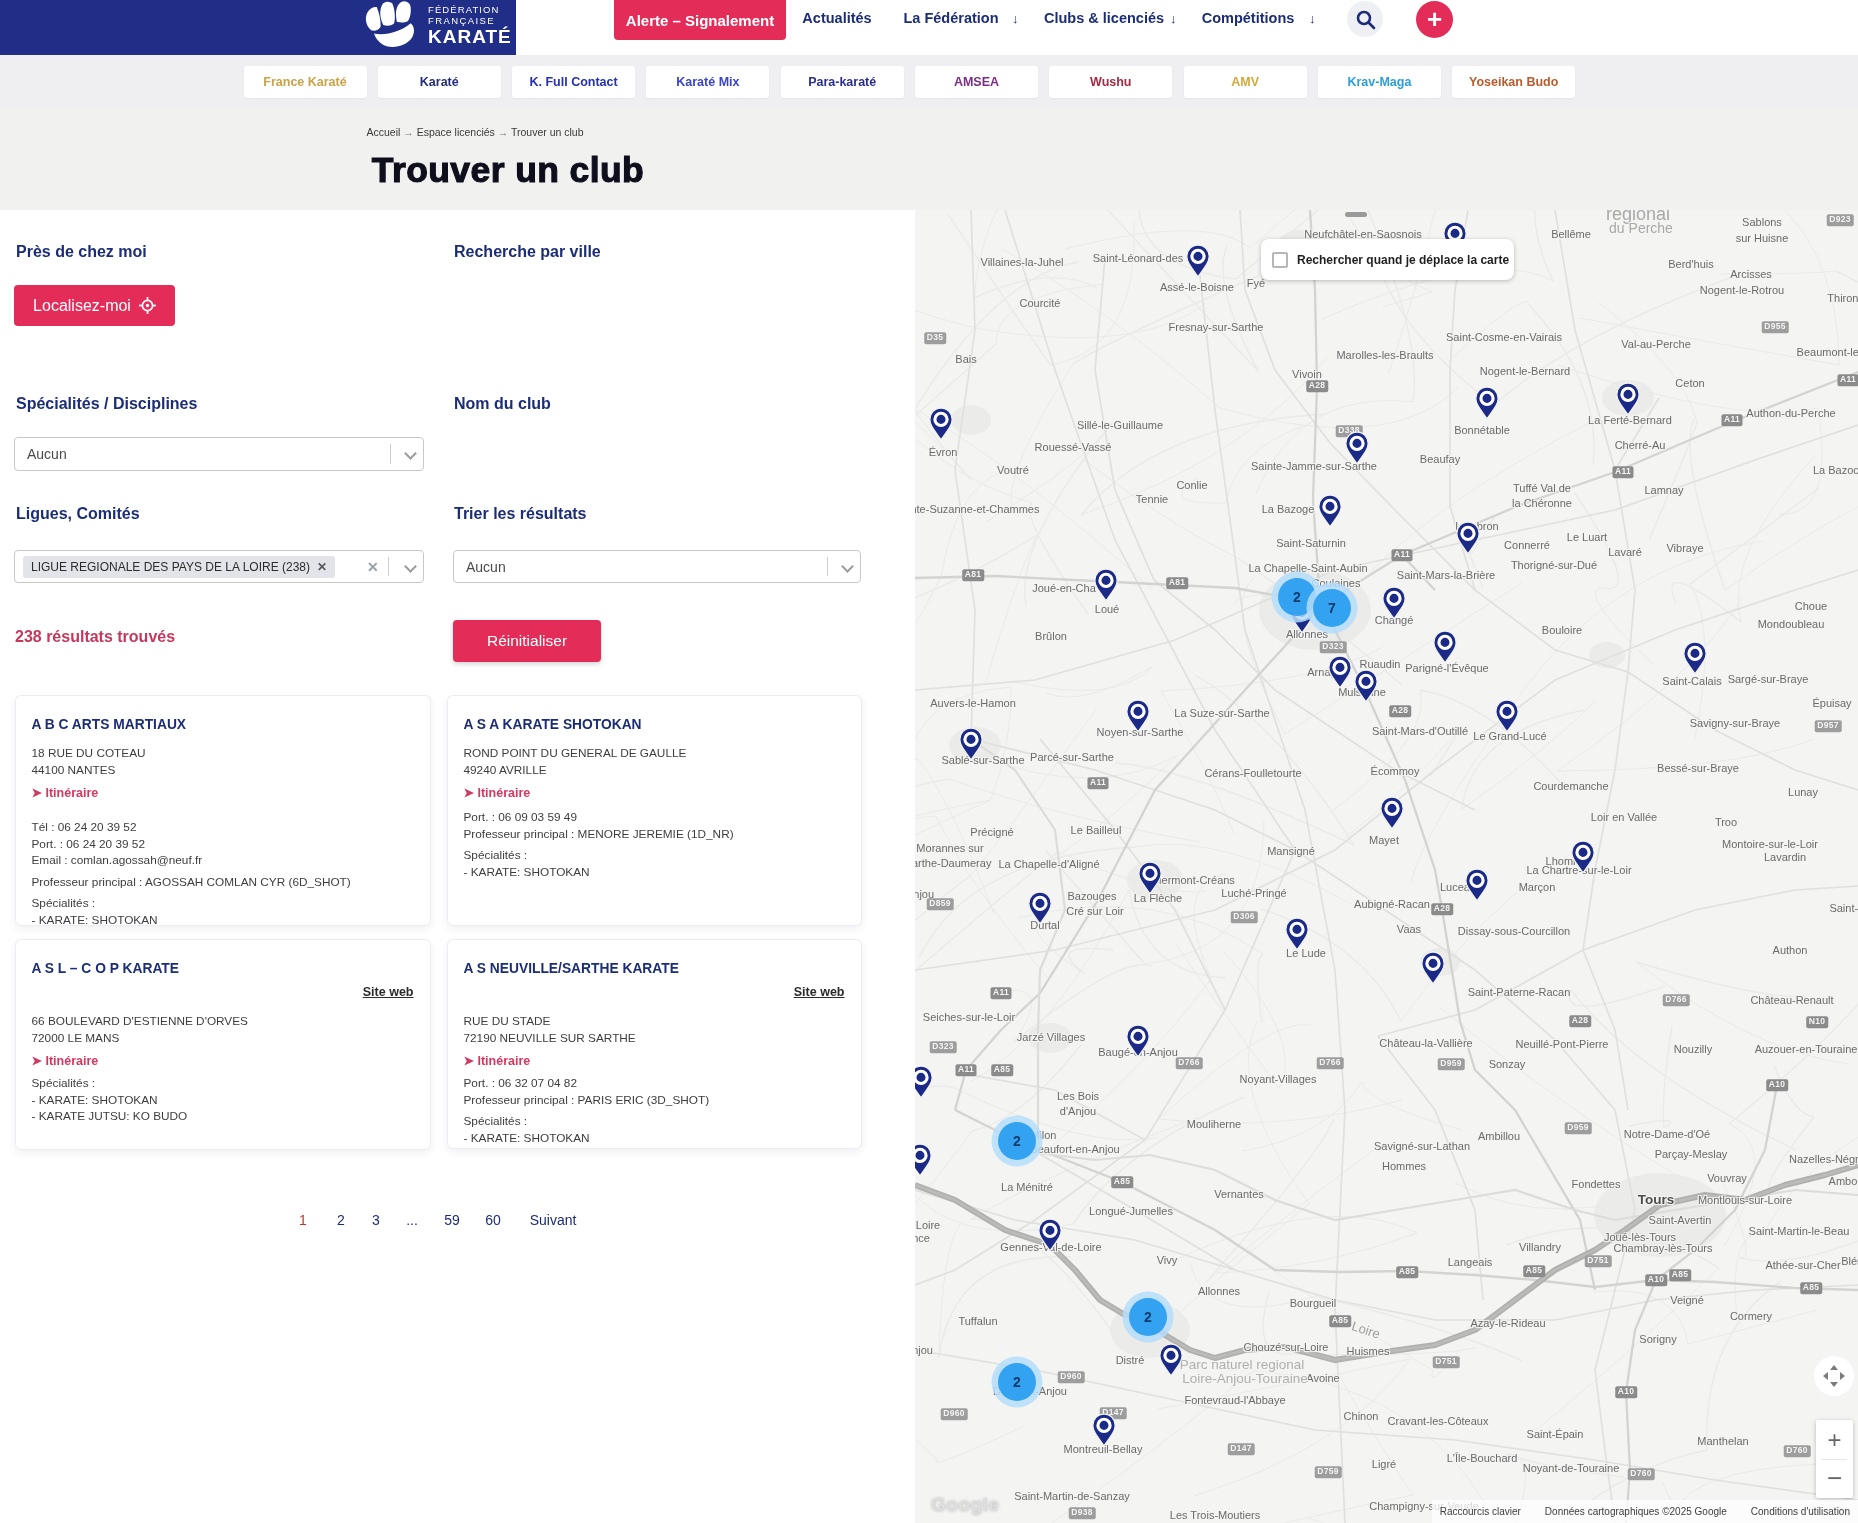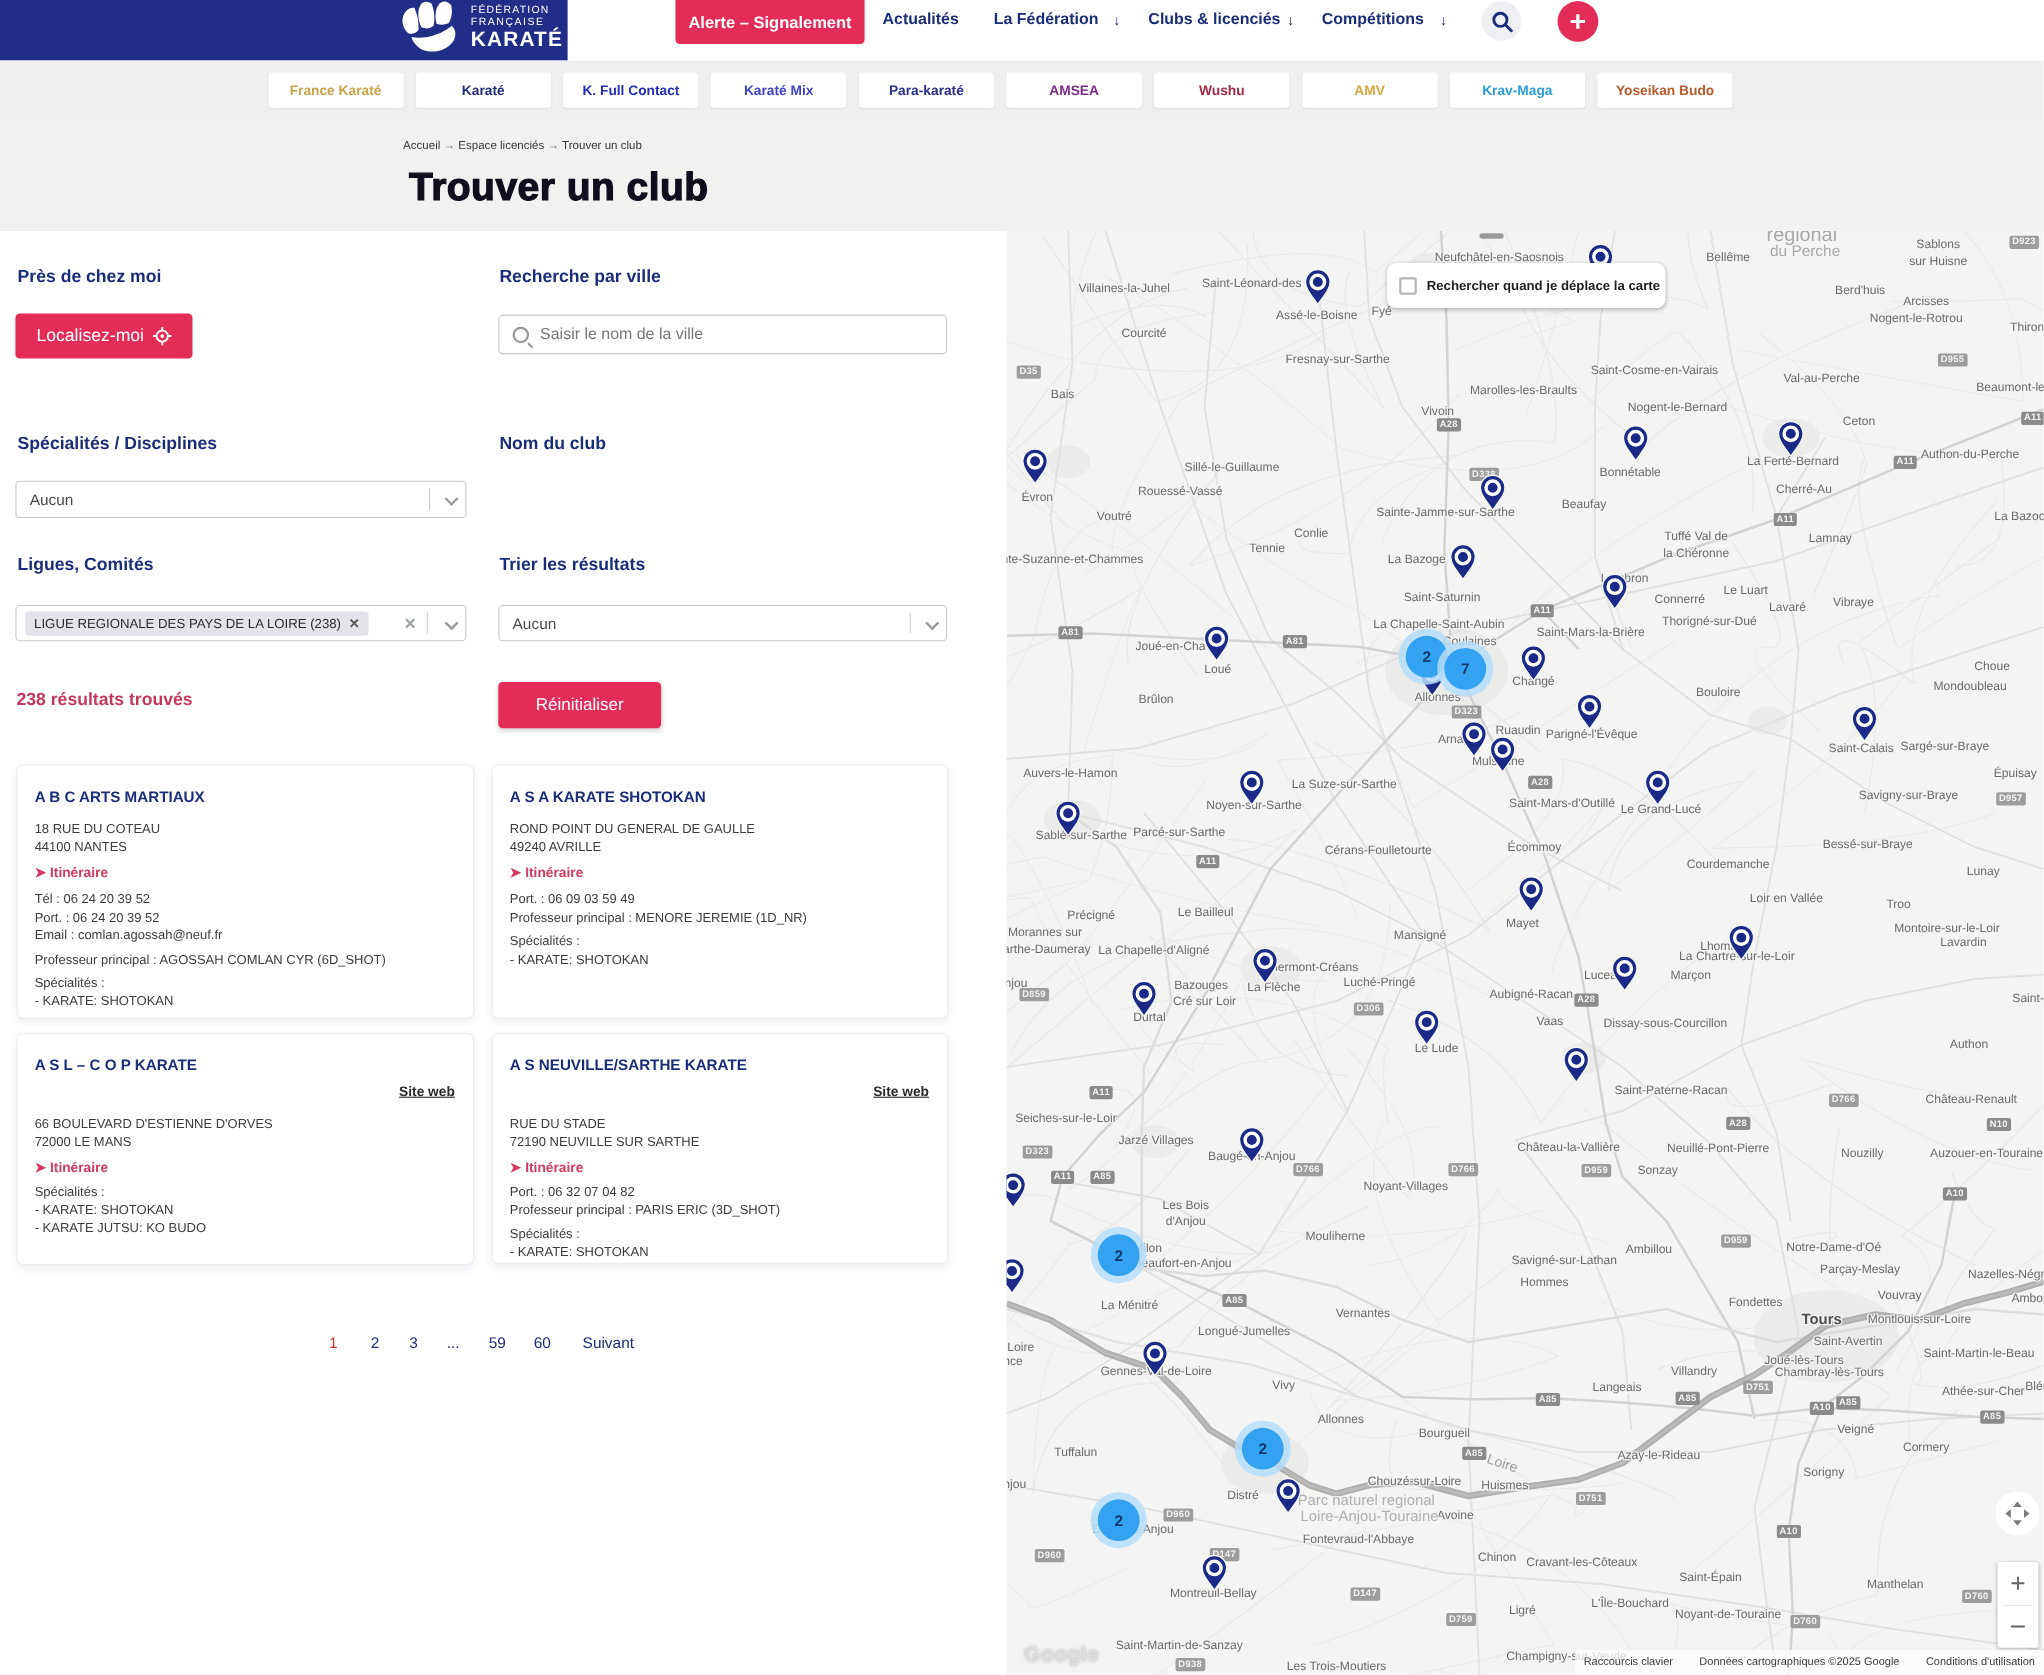--- a/index.html
+++ b/index.html
@@ -725,21 +725,20 @@
 <div class="abs hd" style="left:454px;top:243px">Recherche par ville</div>
 <div class="abs btn" style="left:14px;top:285px;width:161px;height:41px;font-size:16px;gap:8px">Localisez-moi
 <svg width="17" height="17" viewBox="0 0 20 20">
         <circle cx="10" cy="10" r="6" fill="none" stroke="#fff" stroke-width="2"></circle>
 <circle cx="10" cy="10" r="2" fill="#fff"></circle>
 <line x1="10" y1="0" x2="10" y2="4" stroke="#fff" stroke-width="2"></line>
         <line x1="10" y1="16" x2="10" y2="20" stroke="#fff" stroke-width="2"></line>
 <line x1="0" y1="10" x2="4" y2="10" stroke="#fff" stroke-width="2"></line>
         <line x1="16" y1="10" x2="20" y2="10" stroke="#fff" stroke-width="2"></line>
       </svg></div>
-<div class="abs input" style="left:453px;top:286px;width:408px;height:36px"><div class="mag"></div>Saisir le nom de la ville</div>
 <div class="abs hd" style="left:16px;top:395px">Spécialités / Disciplines</div>
 <div class="abs hd" style="left:454px;top:395px">Nom du club</div>
 <div class="abs input" style="left:14px;top:437px;width:410px;height:34px;color:#4a4a4a;font-size:14px;padding-left:12px">Aucun
 <div class="sel-div" style="left:375px"></div><div class="chev" style="left:391px;top:11px"></div></div>
 <div class="abs hd" style="left:16px;top:505px">Ligues, Comités</div>
 <div class="abs hd" style="left:454px;top:505px">Trier les résultats</div>
 <div class="abs input" style="left:14px;top:550px;width:410px;height:33px;padding-left:8px">
 <div style="background:#e2e4e9;border-radius:3px;height:22px;display:flex;align-items:center;padding:0 8px;font-size:12px;color:#2c2c2c;gap:7px">LIGUE REGIONALE DES PAYS DE LA LOIRE (238)<span style="color:#555;font-size:12px;font-weight:bold">✕</span></div>
 <div style="position:absolute;left:352px;color:#9aa0a6;font-size:14px;font-weight:bold">✕</div>
 <div class="sel-div" style="left:373px"></div>
@@ -747,21 +746,21 @@
     </div>
 <div class="abs input" style="left:453px;top:550px;width:408px;height:33px;color:#4a4a4a;font-size:14px;padding-left:12px">Aucun
 <div class="sel-div" style="left:373px"></div><div class="chev" style="left:389px;top:11px"></div></div>
 <div class="abs" style="left:15px;top:628px;font-size:16px;font-weight:bold;color:#c4385c">238 résultats trouvés</div>
 <div class="abs btn" style="left:453px;top:620px;width:148px;height:42px;font-size:15.5px;box-shadow:0 2px 5px rgba(0,0,0,.18)">Réinitialiser</div>
 <div class="card" style="left:14.5px;top:695px;width:416px;height:231px;padding:21px 16px">
       <div class="ct">A B C ARTS MARTIAUX</div>
       <div class="cl" style="margin-top:13px">18 RUE DU COTEAU</div>
       <div class="cl" style="margin-top:0px">44100 NANTES</div>
       <div class="itn" style="margin-top:7px">➤ Itinéraire</div>
-      <div class="cl" style="margin-top:9px">Tél : 06 24 20 39 52</div>
+      <div class="cl" style="margin-top:19px">Tél : 06 24 20 39 52</div>
       <div class="cl" style="margin-top:0px">Port. : 06 24 20 39 52</div>
       <div class="cl" style="margin-top:0px">Email : comlan.agossah@neuf.fr</div>
       <div class="cl" style="margin-top:5px">Professeur principal : AGOSSAH COMLAN CYR (6D_SHOT)</div>
       <div class="cl" style="margin-top:5px">Spécialités :</div>
       <div class="cl" style="margin-top:0px">- KARATE: SHOTOKAN</div>
     </div>
 <div class="card" style="left:446.5px;top:695px;width:415px;height:231px;padding:21px 16px">
       <div class="ct">A S A KARATE SHOTOKAN</div>
       <div class="cl" style="margin-top:13px">ROND POINT DU GENERAL DE GAULLE</div>
       <div class="cl" style="margin-top:0px">49240 AVRILLE</div>

